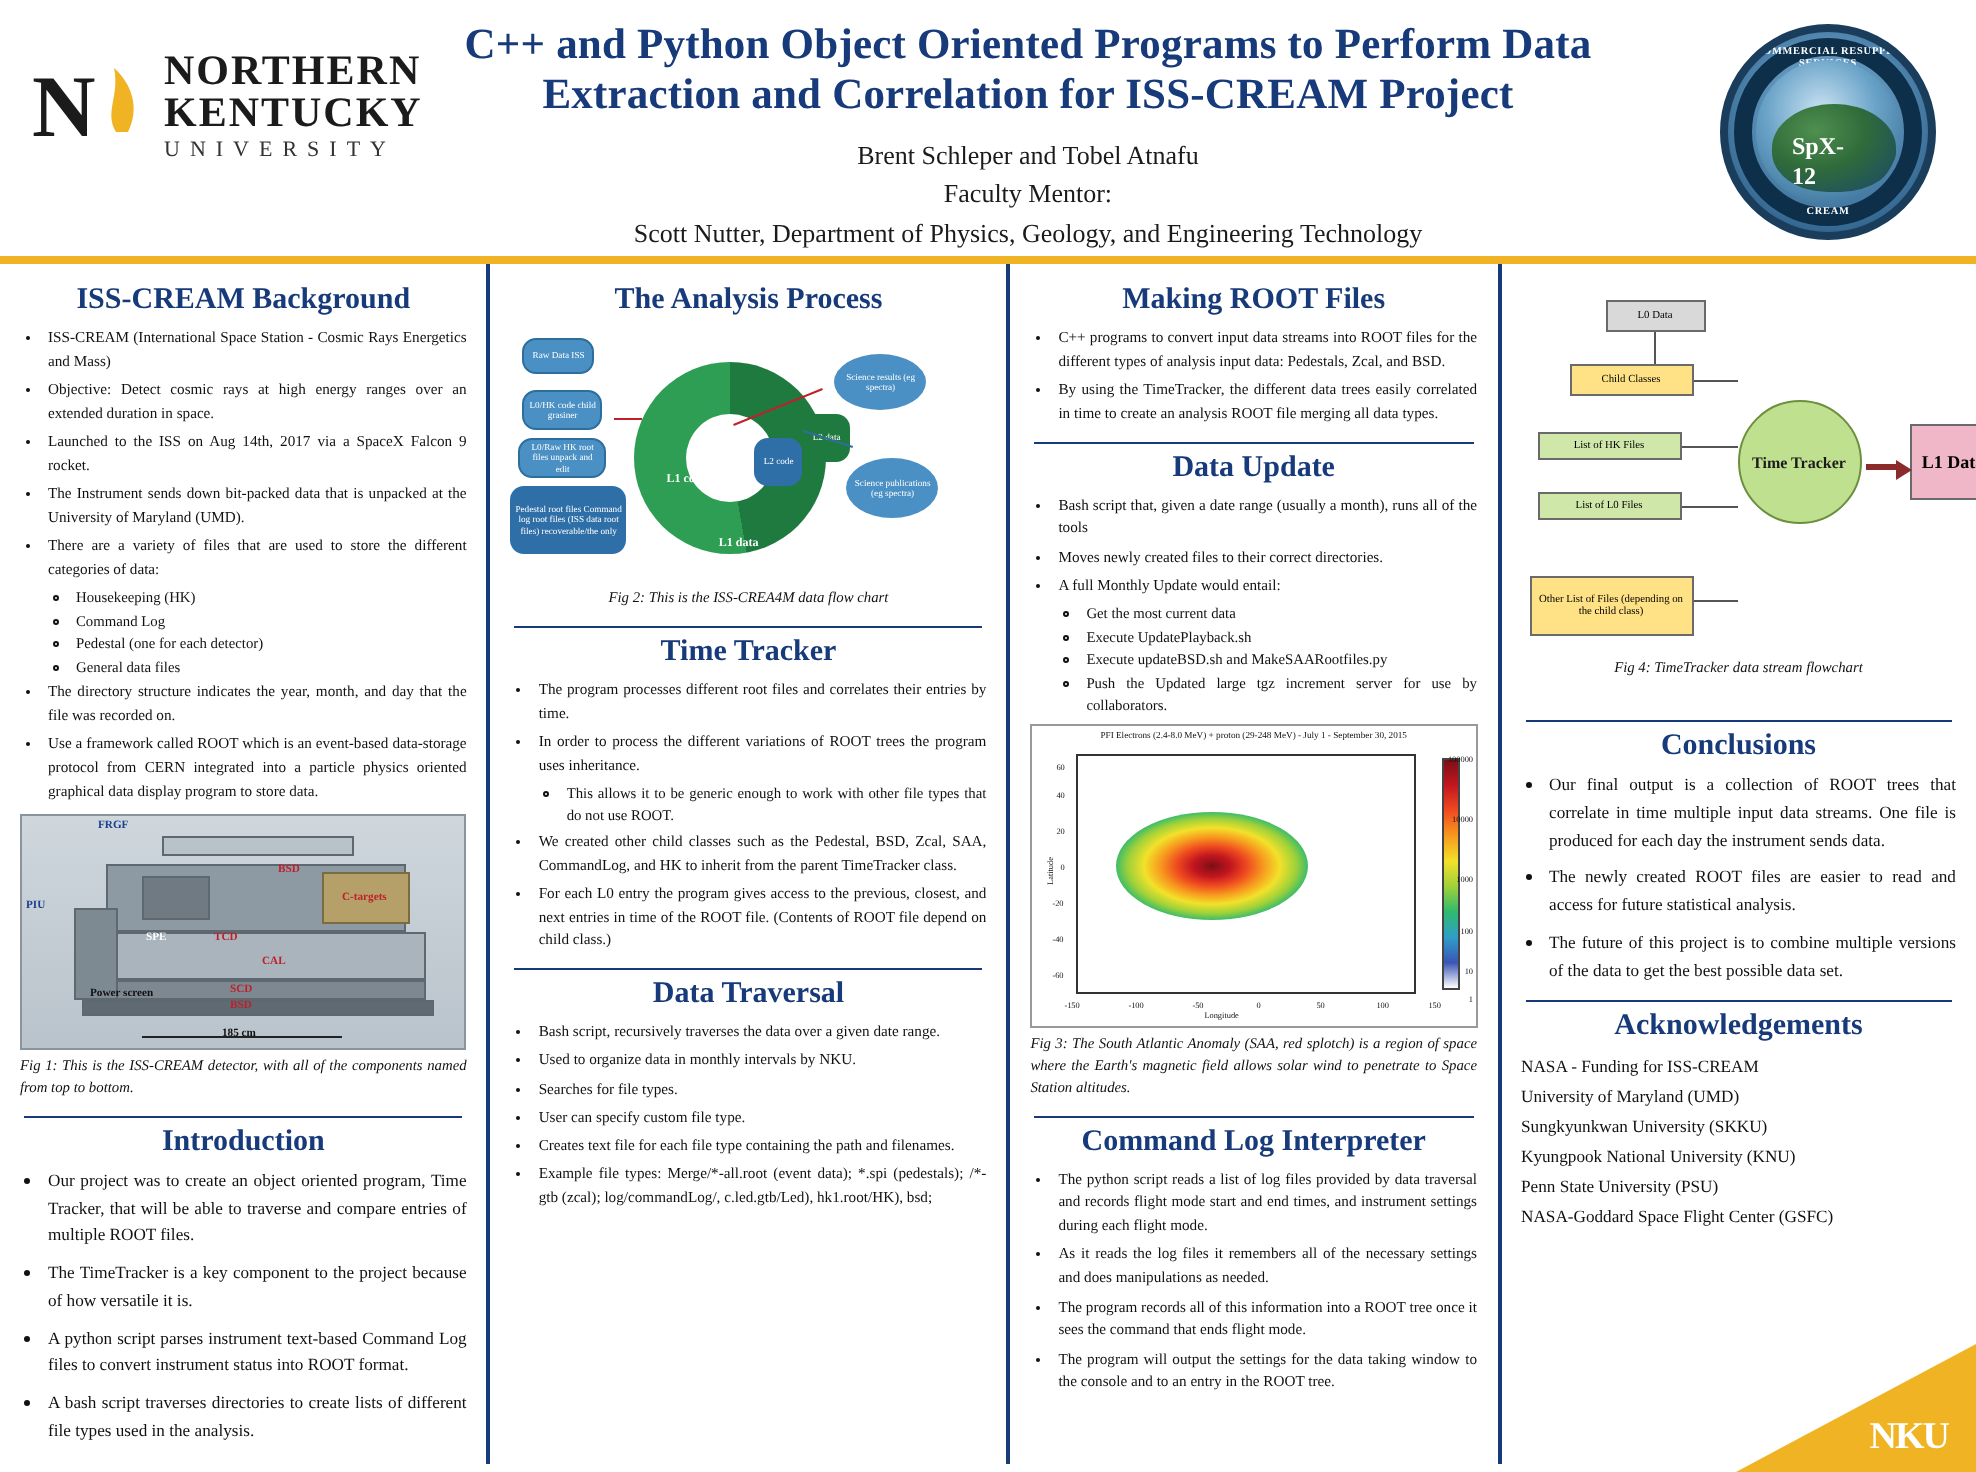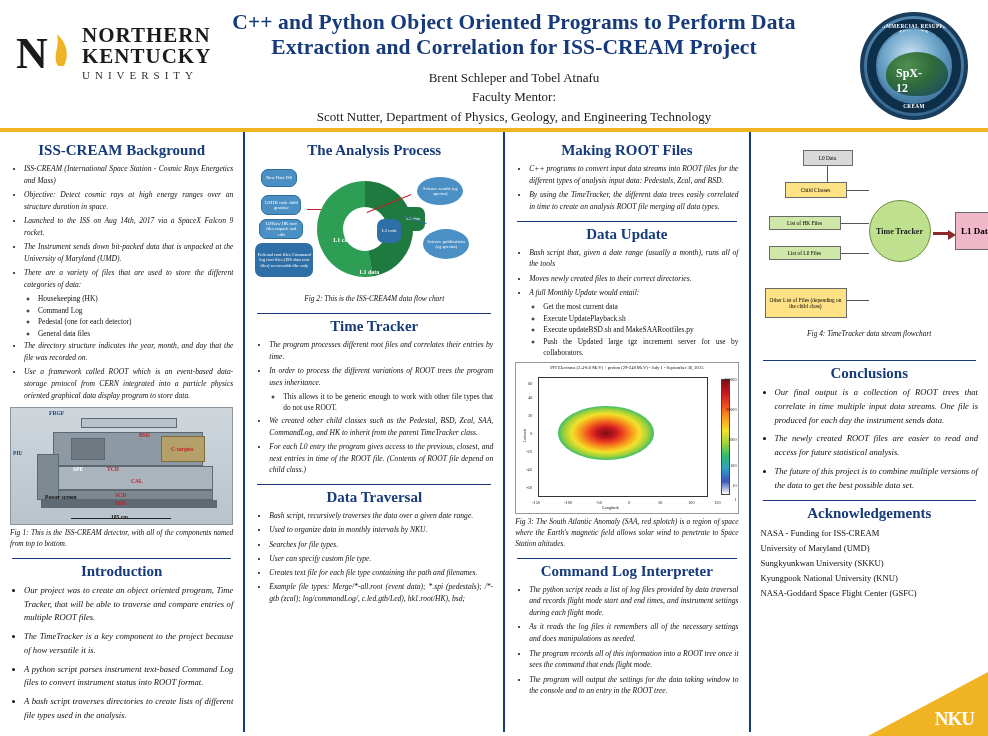--- a/index.html
+++ b/index.html
@@ -101,21 +101,21 @@
     color: #173a7a;
     margin: 4px 0 4px 0;
   }
 
   ul.bul {
     margin: 0; padding-left: 14px;
     font-size: 7.6px; line-height: 1.55;
     color: #111;
     text-align: justify;
   }
-  ul.bul > li { margin-bottom: 2.5px; font-style: italic; }
+  ul.bul > li { margin-bottom: 2.5px; }
   ul.sub {
     margin: 1px 0 1px 0; padding-left: 14px;
     list-style-type: circle;
     font-size: 7.4px;
   }
   ul.bul.big { font-size: 8.6px; line-height: 1.6; }
   ul.bul.big > li { margin-bottom: 5px; }
 
   .rule {
     border-top: 1.5px solid #173a7a;
@@ -327,21 +327,21 @@
     <div class="crs-bot-text">CREAM</div>
   </div>
 </div>
 
 <div class="poster-body">
 
   <div class="col col-1">
     <h2 class="sec">ISS-CREAM Background</h2>
     <ul class="bul">
       <li>ISS-CREAM (International Space Station - Cosmic Rays Energetics and Mass)</li>
-      <li>Objective: Detect cosmic rays at high energy ranges over an structure duration in space.</li>
+      <li>Objective: Detect cosmic rays at high energy ranges over an extended duration in space.</li>
       <li>Launched to the ISS on Aug 14th, 2017 via a SpaceX Falcon 9 rocket.</li>
       <li>The Instrument sends down bit-packed data that is unpacked at the University of Maryland (UMD).</li>
       <li>There are a variety of files that are used to store the different categories of data:</li>
       <ul class="sub">
         <li>Housekeeping (HK)</li>
         <li>Command Log</li>
         <li>Pedestal (one for each detector)</li>
         <li>General data files</li>
       </ul>
       <li>The directory structure indicates the year, month, and day that the file was recorded on.</li>
@@ -533,19 +533,20 @@
     </ul>
 
     <div class="rule"></div>
 
     <h2 class="sec">Acknowledgements</h2>
     <div class="ack-list">
       <div>NASA - Funding for ISS-CREAM</div>
       <div>University of Maryland (UMD)</div>
       <div>Sungkyunkwan University (SKKU)</div>
       <div>Kyungpook National University (KNU)</div>
+      <div>Penn State University (PSU)</div>
       <div>NASA-Goddard Space Flight Center (GSFC)</div>
     </div>
   </div>
 </div>
 
 <div class="gold-swoosh"></div>
 <div class="nku-footer-mark">NKU</div>
 
 </body></html>

